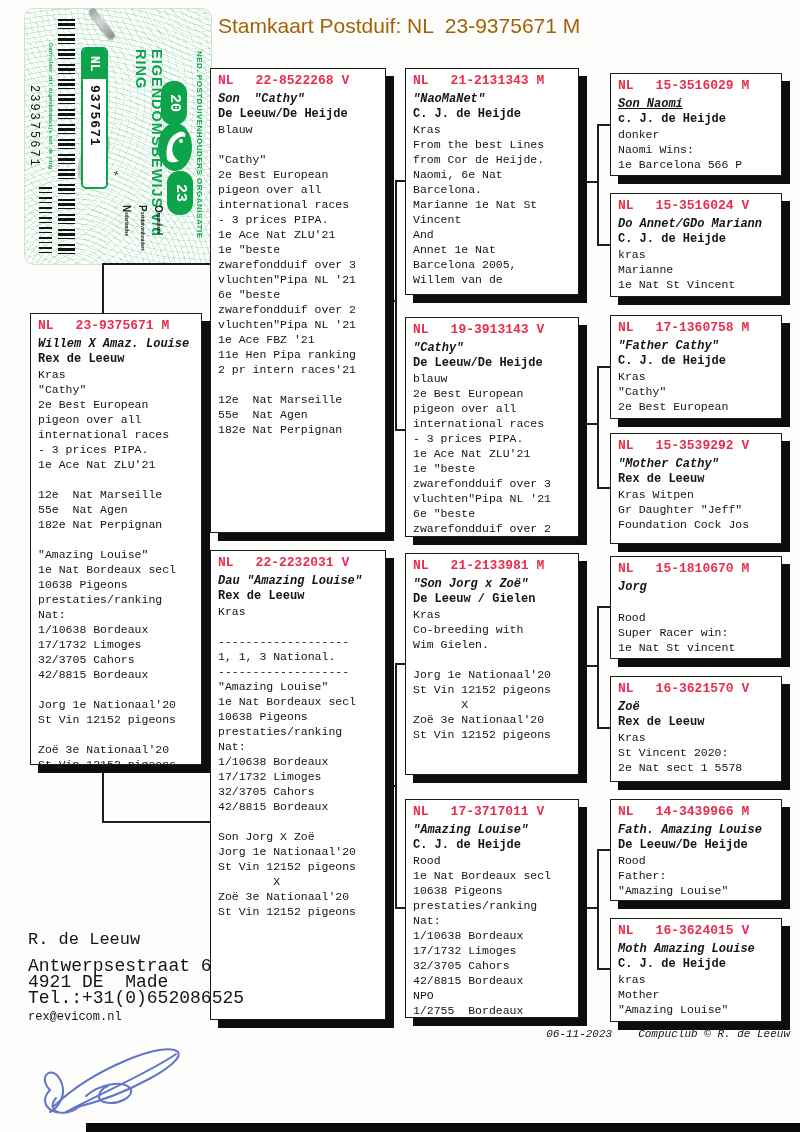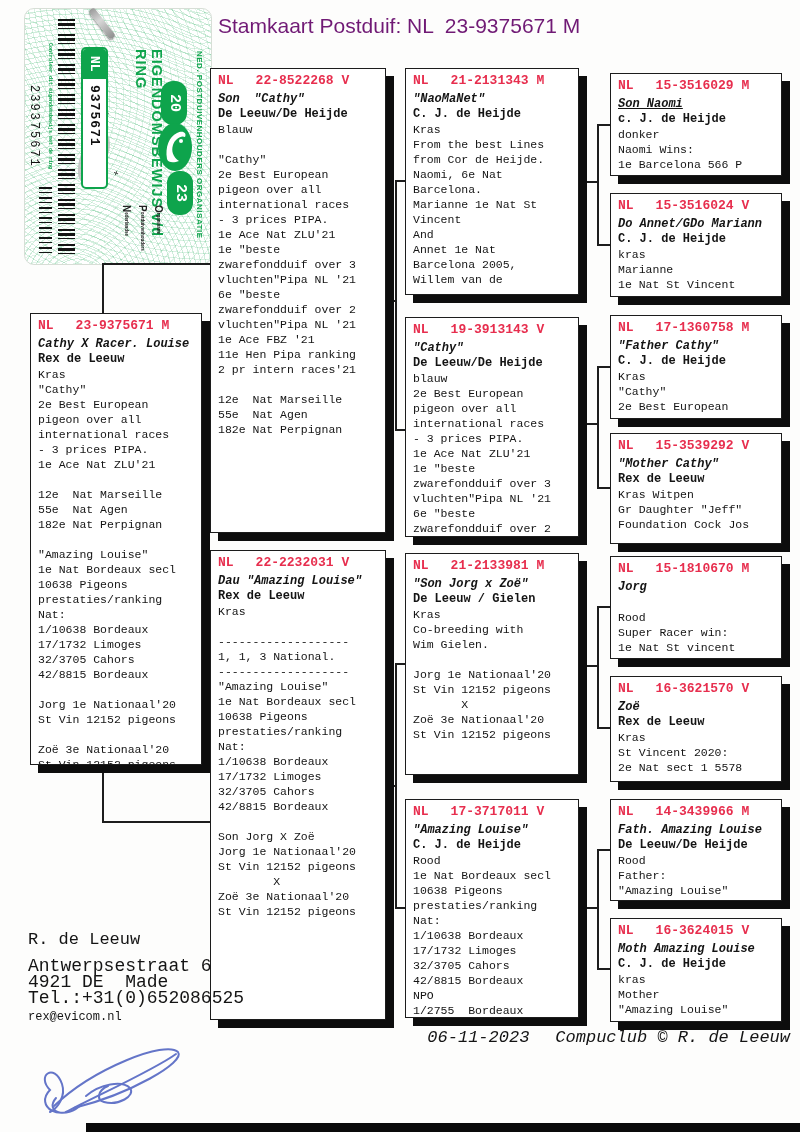--- a/index.html
+++ b/index.html
@@ -11,40 +11,40 @@
   body{margin:0;background:#888;}
   .page{
     position:relative;width:800px;height:1132px;margin:0 auto;
     background:#fdfdfc;overflow:hidden;
     font-family:"Liberation Mono",monospace;color:var(--ink);
   }
   
   .title{
     position:absolute;left:218px;top:14px;
     font-family:"Liberation Sans",sans-serif;
-    font-size:21px;color:#701a75;white-space:pre;
+    font-size:21px;color:#a16207;white-space:pre;
   }
   
   .pbox{
     position:absolute;background:#fff;border:1.5px solid #1c1c1c;
     box-shadow:8px 8px 0 0 #0d0d0d;
     padding:3px 7px 4px 7px;overflow:hidden;
   }
   .bhdr{display:flex;gap:22px;color:var(--red);font-weight:bold;
     font-size:13px;line-height:18px;margin-bottom:2px;white-space:pre;}
   .b-name{font-weight:bold;font-style:italic;font-size:12px;line-height:15px;white-space:pre;}
   .b-breeder{font-weight:bold;font-size:12px;line-height:15px;white-space:pre;min-height:15px;}
   .ln{font-size:11.5px;line-height:15px;white-space:pre;min-height:15px;}
   
   .cl{position:absolute;background:#1d1d1d;}
   
   .owner-name{position:absolute;left:28px;top:930px;font-weight:normal;font-size:17px;}
   .owner-line{position:absolute;left:28px;font-size:18px;white-space:pre;}
   .owner-email{position:absolute;left:28px;top:1010px;font-size:12px;}
-  .footer{position:absolute;right:10px;top:1028px;font-style:italic;font-size:17px;
+  .footer{position:absolute;right:10px;top:1028px;font-style:italic;font-size:11px;
     display:flex;gap:26px;white-space:pre;align-items:flex-end;}
   .bottom-scan-bar{position:absolute;left:86px;top:1123px;width:714px;height:9px;background:#0a0a0a;}
   
   .sticker{
     position:absolute;left:24px;top:8px;width:188px;height:257px;
     border:1px solid #d7ded6;border-radius:10px;background-color:#fff;
     background-image:
       repeating-radial-gradient(circle at 28% 108%, rgba(17,165,77,.20) 0 1px, transparent 1px 5px),
       repeating-radial-gradient(circle at 95% -8%, rgba(17,165,77,.16) 0 1px, transparent 1px 6px),
       repeating-radial-gradient(circle at -15% 35%, rgba(17,165,77,.13) 0 1px, transparent 1px 7px);
@@ -161,21 +161,21 @@
   <div class="cl" style="left:597px;top:849px;width:2px;height:121px;"></div>
   <div class="cl" style="left:597px;top:849px;width:13px;height:2px;"></div>
   <div class="cl" style="left:597px;top:968px;width:13px;height:2px;"></div>
 
   <div id="boxes">
       <div class="pbox" style="left: 30px; top: 313px; width: 172px; height: 452px;">
     <div class="bhdr">
       <span class="b-country">NL</span>
       <span class="b-ring">23-9375671 M</span>
     </div>
-    <div class="b-name">Cathy X Racer. Louise</div>
+    <div class="b-name">Willem X Amaz. Louise</div>
     <div class="b-breeder">Rex de Leeuw</div>
     <div class="b-lines">
           <div class="ln">Kras</div>
           <div class="ln">"Cathy"</div>
           <div class="ln">2e Best European</div>
           <div class="ln">pigeon over all</div>
           <div class="ln">international races</div>
           <div class="ln">- 3 prices PIPA.</div>
           <div class="ln">1e Ace Nat ZLU'21</div>
           <div class="ln">&nbsp;</div>

